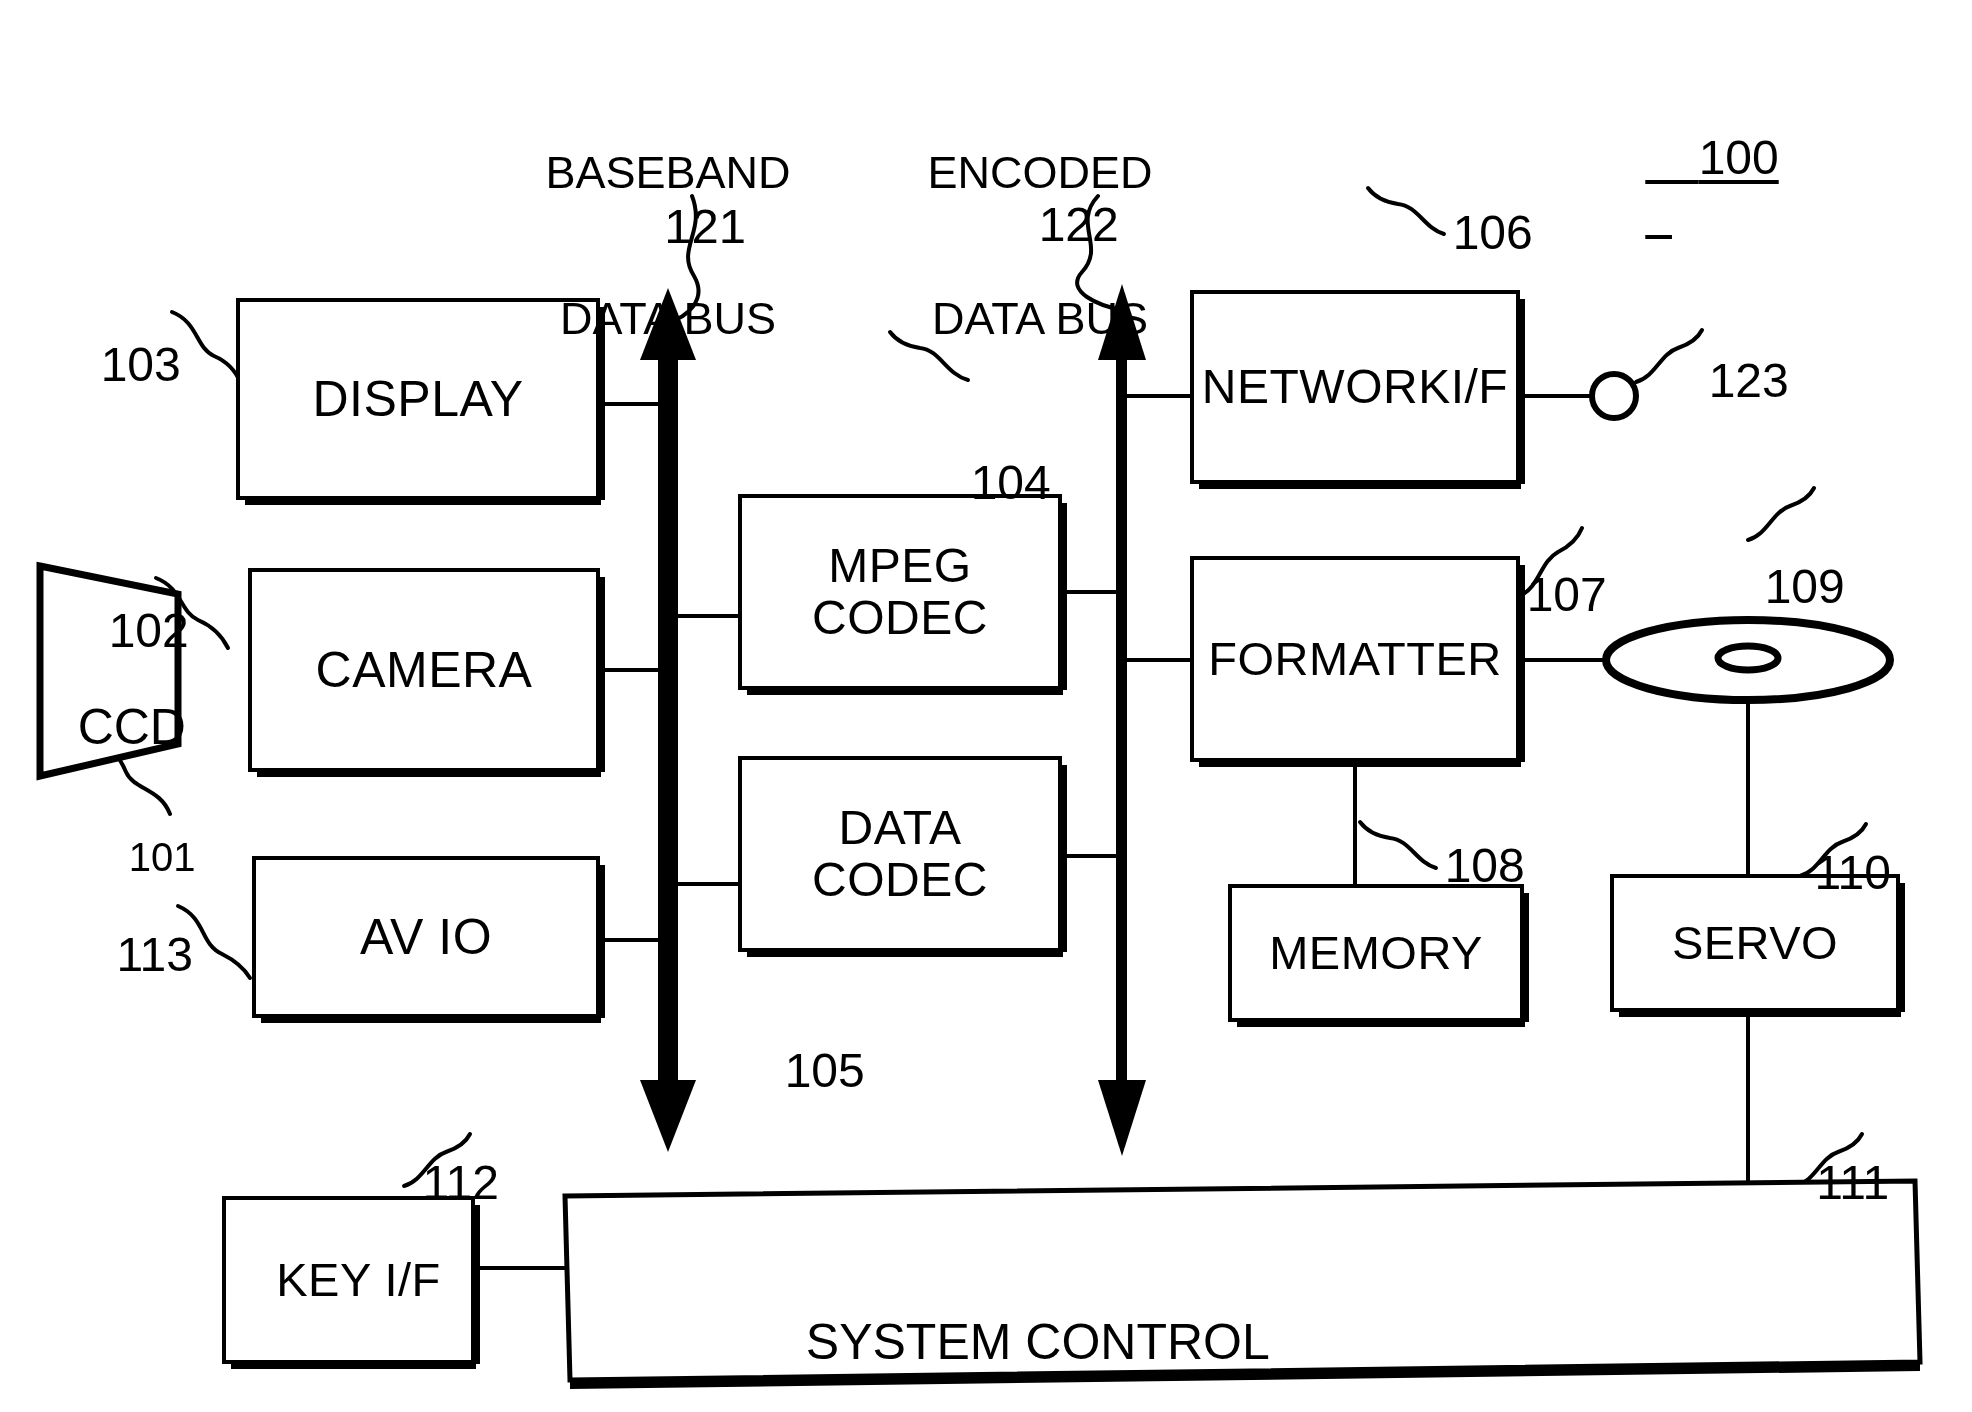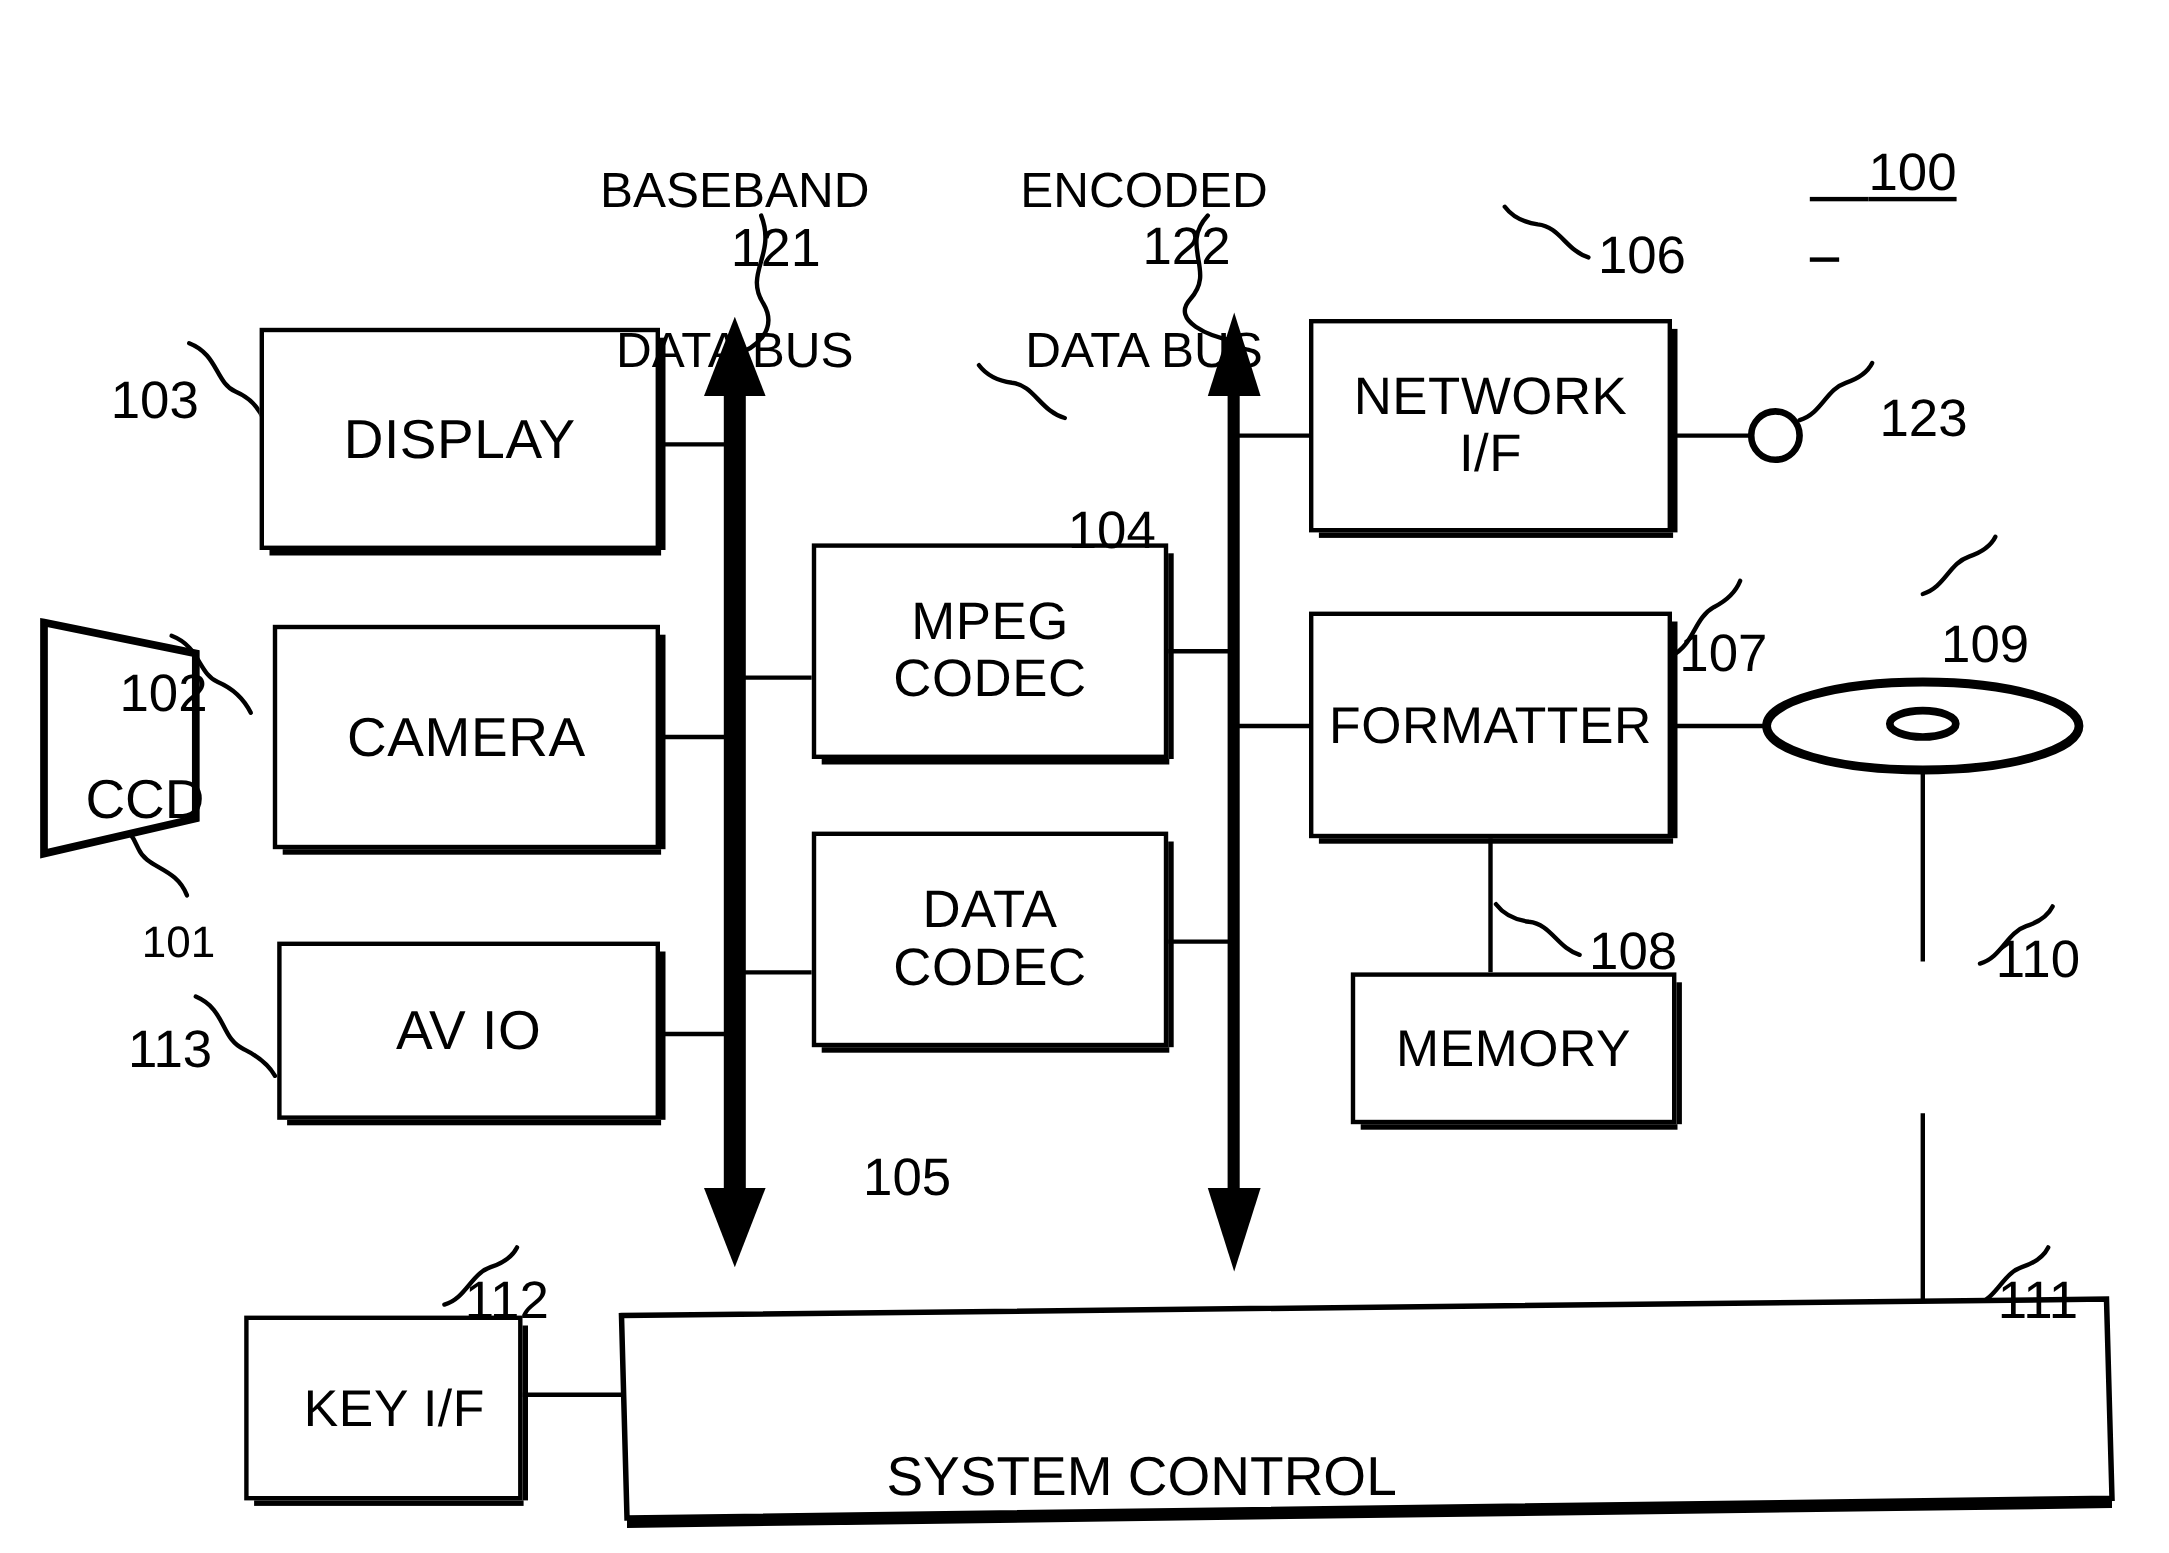--- a/index.html
+++ b/index.html
@@ -173,33 +173,36 @@
   <div class="blk" style="left:738px; top:494px; width:324px; height:196px; font-size:48px; flex-direction:column;">
     <span>MPEG</span>
     <span>CODEC</span>
   </div>
 
   <div class="blk" style="left:738px; top:756px; width:324px; height:196px; font-size:48px; flex-direction:column;">
     <span>DATA</span>
     <span>CODEC</span>
   </div>
 
-  <div class="blk" style="left:1190px; top:290px; width:330px; height:194px; font-size:48px; flex-direction:column;">
+  <div class="blk" style="left:1190px; top:290px; width:330px; height:194px; font-size:48px; flex-direction:row;">
     <span>NETWORK</span>
     <span>I/F</span>
   </div>
 
   <div class="blk" style="left:1190px; top:556px; width:330px; height:206px; font-size:47px;">
     <span class="boxtext">FORMATTER</span>
   </div>
 
   <div class="blk" style="left:1228px; top:884px; width:296px; height:138px; font-size:47px;">
     <span class="boxtext">MEMORY</span>
   </div>
 
+  <div class="blk" style="left:1610px; top:874px; width:290px; height:138px; font-size:47px;">
+    <span class="boxtext">SERVO</span>
+  </div>
 
   <div class="blk" style="left:222px; top:1196px; width:253px; height:168px; font-size:47px;padding-left:20px;">
     <span class="boxtext">KEY I/F</span>
   </div>
 
   <div class="lbl" style="left:1010px; top:1255px; transform:translateX(-50%); font-size:50px;">
     <span>SYSTEM CONTROL</span>
   </div>
 
   <div class="lbl" style="left:104px; top:640px; transform:translateX(-50%); font-size:50px;">

